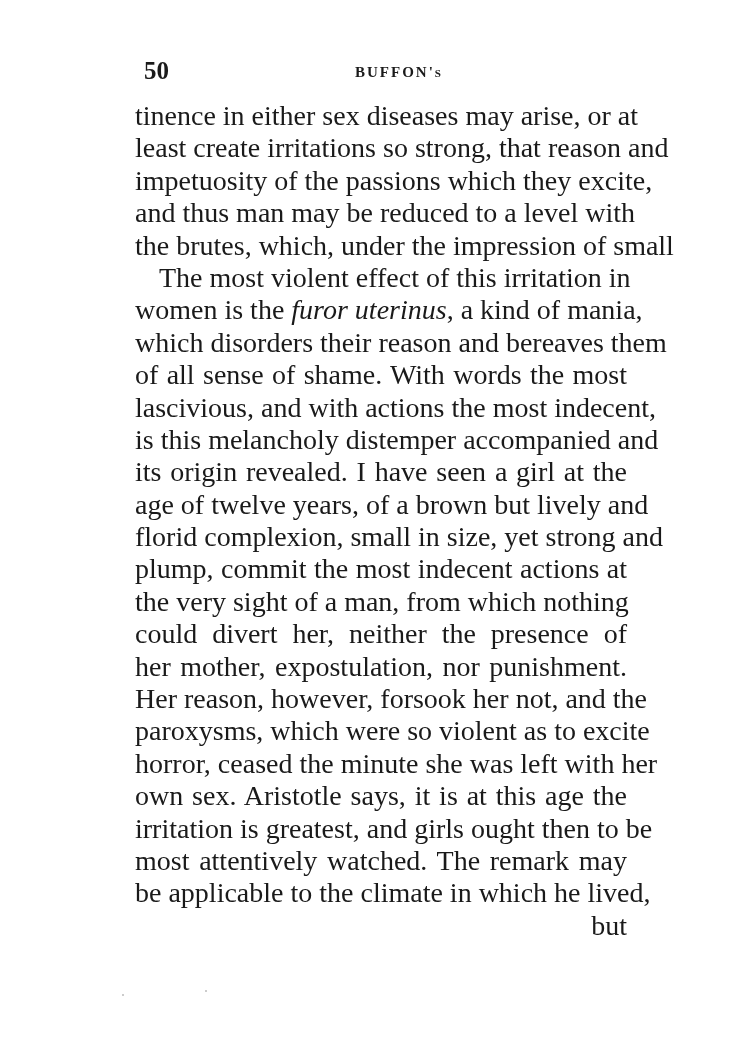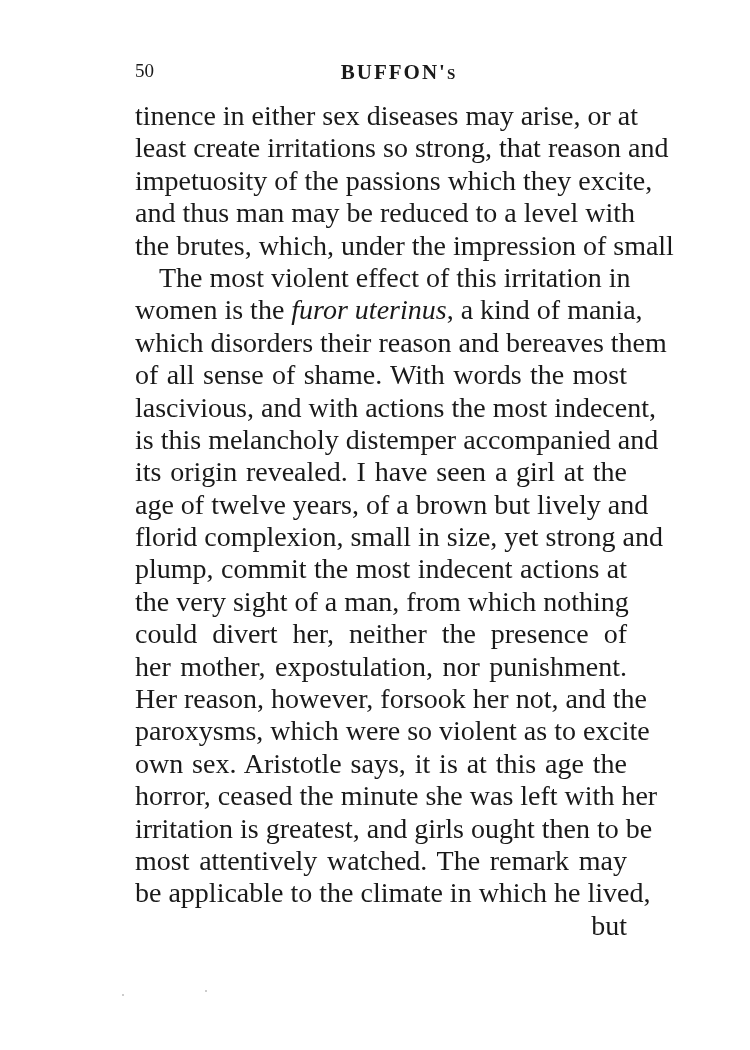--- a/index.html
+++ b/index.html
@@ -23,33 +23,33 @@
     }
     .running-head {
       position: absolute;
       left: 135px;
       top: 56px;
       width: 492px;
       height: 30px;
     }
     .page-number {
       position: absolute;
-      left: 0;
+      left: 9px;
       top: 0;
-      font-size: 19px;
+      font-size: 25px;
       line-height: 30px;
-      font-weight: normal;
+      font-weight: bold;
     }
     .running-title {
       position: absolute;
       left: 0;
       right: 0;
       top: 2px;
       text-align: center;
-      font-size: 21px;
+      font-size: 15px;
       line-height: 28px;
       font-weight: bold;
       letter-spacing: 2px;
       font-variant: small-caps;
       padding-left: 36px;
     }
     .body-text {
       position: absolute;
       left: 135px;
       top: 100px;
@@ -109,22 +109,22 @@
     <span class="line">is this melancholy distemper accompanied and</span>
     <span class="line">its origin revealed.  I have seen a girl at the</span>
     <span class="line">age of twelve years, of a brown but lively and</span>
     <span class="line">florid complexion, small in size, yet strong and</span>
     <span class="line">plump, commit the most indecent actions at</span>
     <span class="line">the very sight of a man, from which nothing</span>
     <span class="line">could divert her, neither the presence of</span>
     <span class="line">her mother, expostulation, nor punishment.</span>
     <span class="line">Her reason, however, forsook her not, and the</span>
     <span class="line">paroxysms, which were so violent as to excite</span>
+    <span class="line">horror, ceased the minute she was left with her</span>
     <span class="line">own sex.  Aristotle says, it is at this age the</span>
-    <span class="line">horror, ceased the minute she was left with her</span>
     <span class="line">irritation is greatest, and girls ought then to be</span>
     <span class="line">most attentively watched.  The remark may</span>
     <span class="line">be applicable to the climate in which he lived,</span>
     <span class="line catchword">but</span>
   </div>
 
   <span class="speck" style="left:122px; top:994px;"></span>
   <span class="speck" style="left:205px; top:990px;"></span>
 </div>
 

